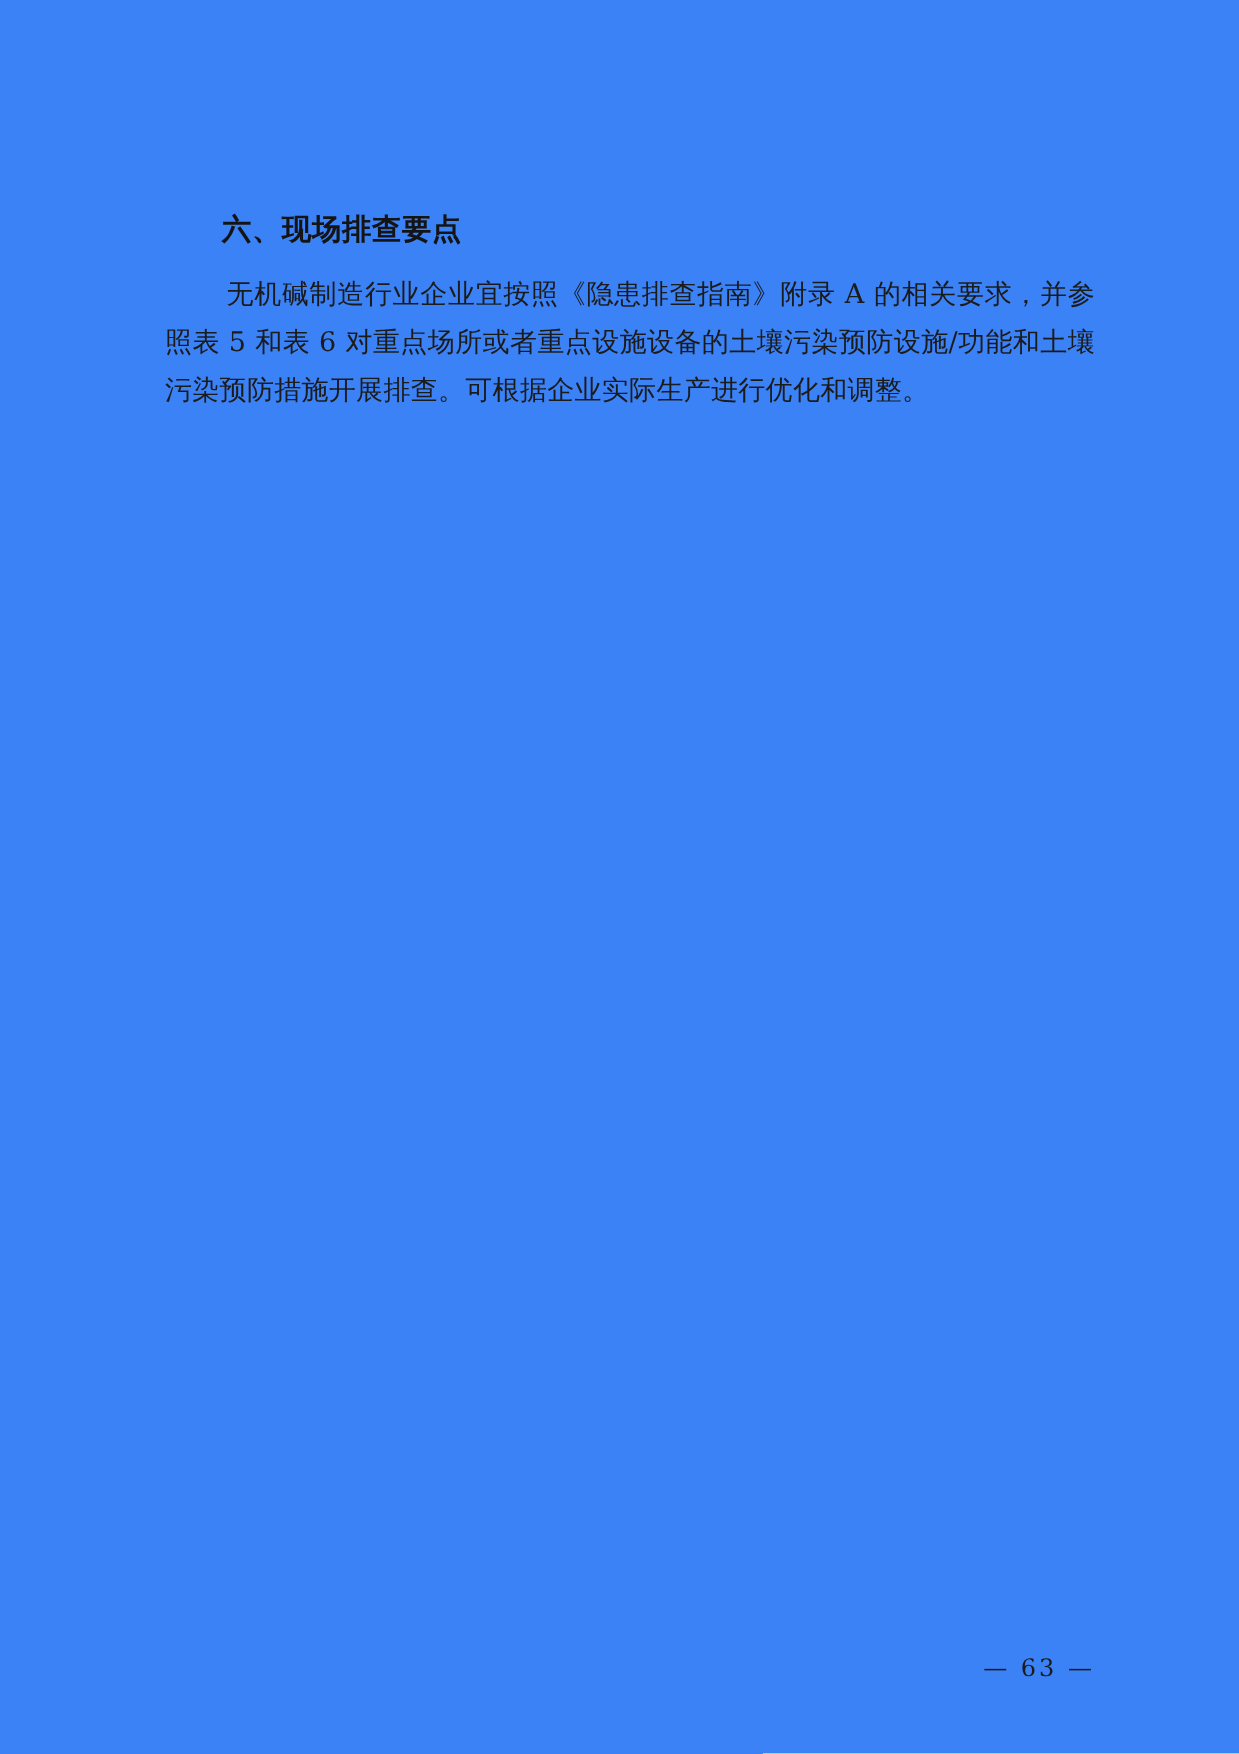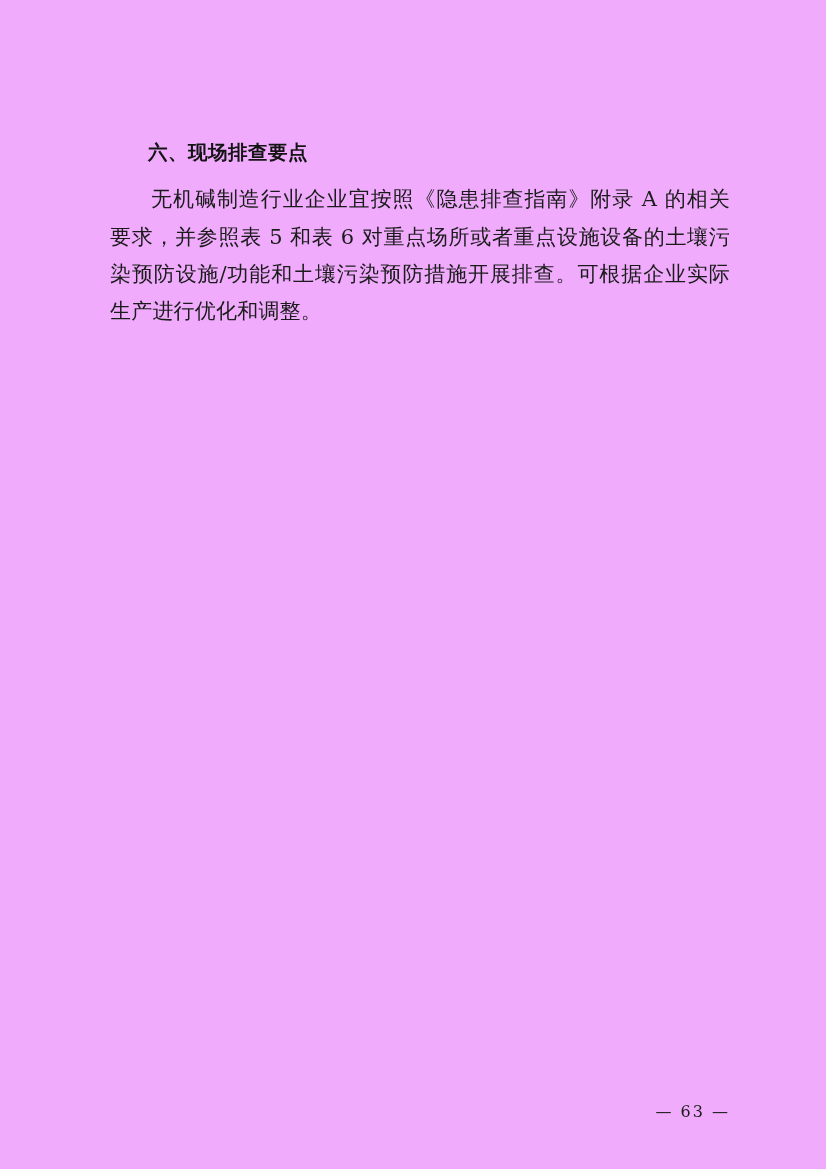--- a/index.html
+++ b/index.html
@@ -8,21 +8,21 @@
     background: #ffffff;
   }
   body {
     font-family: "DejaVu Serif", "Liberation Serif", serif;
     color: #1a1a1a;
   }
   .page {
     position: relative;
     width: 826px;
     height: 1169px;
-    background: #f0abfc;
+    background: #3b82f6;
     overflow: hidden;
     box-sizing: border-box;
   }
   .content {
     position: absolute;
     left: 110px;
     top: 138px;
     width: 620px;
   }
   .section-heading {
@@ -30,21 +30,21 @@
     font-weight: bold;
     font-size: 19.5px;
     letter-spacing: 0.5px;
     color: #141414;
     margin: 0 0 14px 0;
     padding-left: 38px;
     line-height: 1.5;
   }
   .body-paragraph {
     font-family: "DejaVu Serif", "Liberation Serif", serif;
-    font-size: 21px;
+    font-size: 18px;
     line-height: 1.78;
     color: #1b1b1b;
     margin: 0;
     text-align: justify;
     text-justify: inter-ideograph;
     text-indent: 41px;
     letter-spacing: 0.2px;
   }
   .page-number {
     position: absolute;

